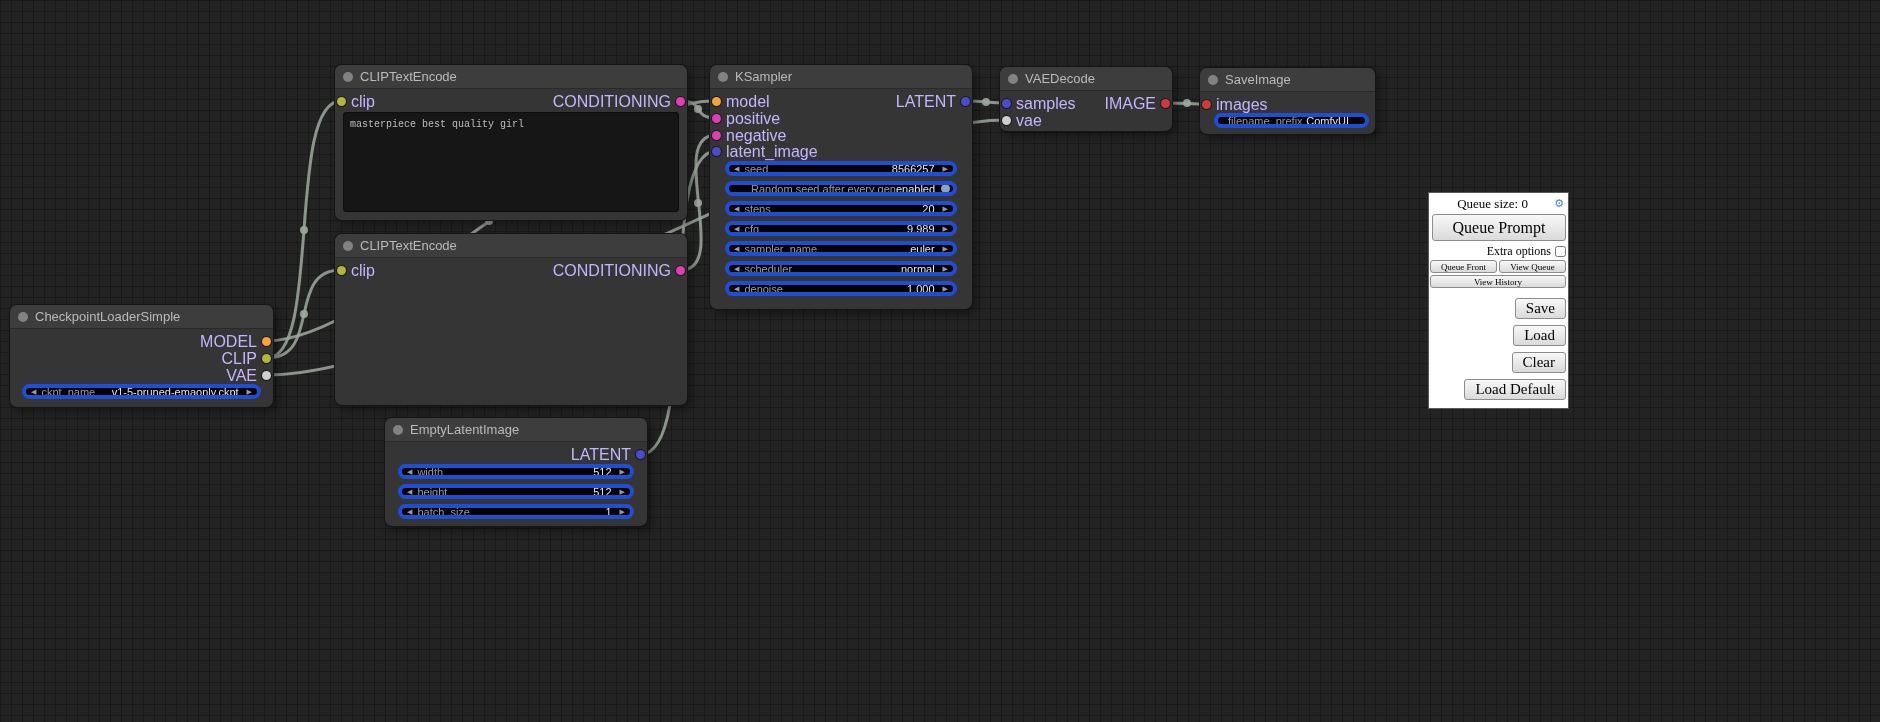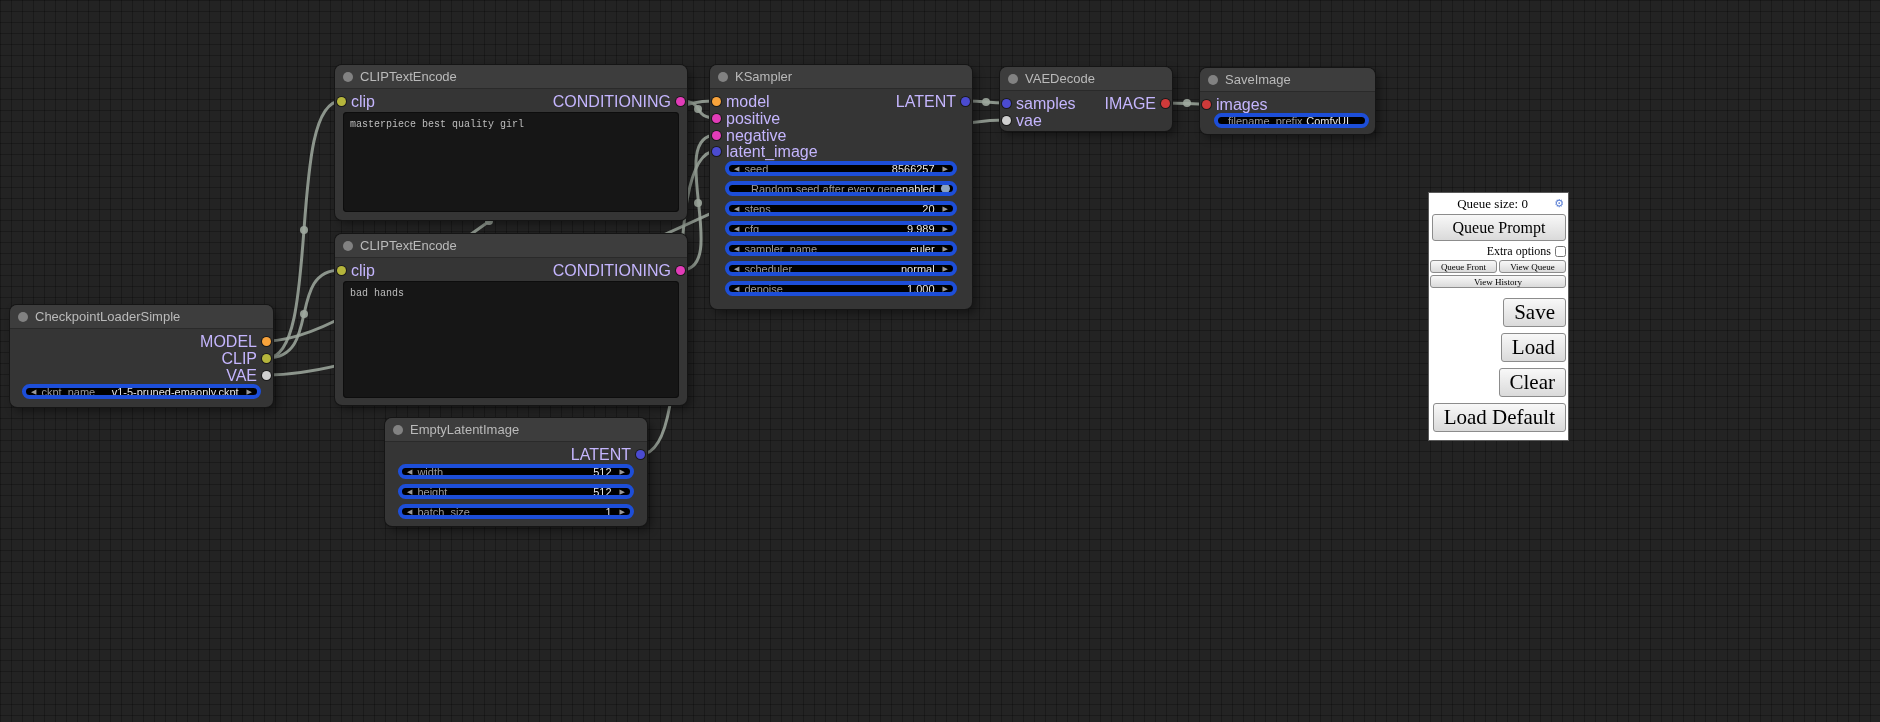--- a/index.html
+++ b/index.html
@@ -49,21 +49,21 @@
   .qsize{flex:1;text-align:center;font-size:13px}
   .gear{font-size:11px;color:#5b7fd4;margin-right:2px;line-height:11px;cursor:pointer}
   .mbtn{font-family:"Liberation Serif",serif;background:linear-gradient(#f8f8f8,#dadada);
         border:1px solid #8c8c8c;border-radius:3px;color:#000;cursor:pointer}
   .btn-queue{width:134px;height:27px;font-size:16px;margin:1px 0 2px}
   .extra-row{display:flex;align-items:center;gap:4px;height:14px;margin:1px 0;font-size:12px}
   .extra-row input{width:11px;height:11px;margin:0}
   .btn-row{display:flex;width:136px;gap:2px;margin:1px 0}
   .btn-sm{flex:1;font-size:9px;height:13px;padding:0;line-height:10px}
   .btn-vh{width:136px;font-size:9px;height:13px;margin:1px 0 0;padding:0;line-height:10px}
-  .btn-med{font-size:21px;padding:1px 10px;margin:3px 0}
+  .btn-med{font-size:15px;padding:1px 10px;margin:3px 0}
 </style>
 </head>
 <body>
 
 <div class="canvas">
 
   <svg class="links" width="1880" height="722">
     <path d="M267,341 C377,341 602,101 712,101"></path>
     <path d="M267,358 C322,358 286,101 341,101"></path>
     <path d="M267,358 C322,358 286,270 341,270"></path>
@@ -130,21 +130,20 @@
       <span class="ttext">CLIPTextEncode</span>
     </div>
     <div class="slot in" style="top:28px">
       <span class="sdot" style="background-color: rgb(181, 181, 60);"></span>
       <span class="slabel">clip</span>
     </div>
     <div class="slot out" style="top:28px">
       <span class="slabel">CONDITIONING</span>
       <span class="sdot" style="background-color: rgb(226, 60, 184);"></span>
     </div>
-    <div class="textbox" style="top:47px;left:8px;width:336px;height:117px">bad hands</div>
   </div>
 
   <div class="node" style="left:385px;top:418px;width:262px;height:108px">
     <div class="ntitle">
       <span class="tdot"></span>
       <span class="ttext">EmptyLatentImage</span>
     </div>
     <div class="slot out" style="top:28px">
       <span class="slabel">LATENT</span>
       <span class="sdot" style="background-color: rgb(75, 75, 208);"></span>

